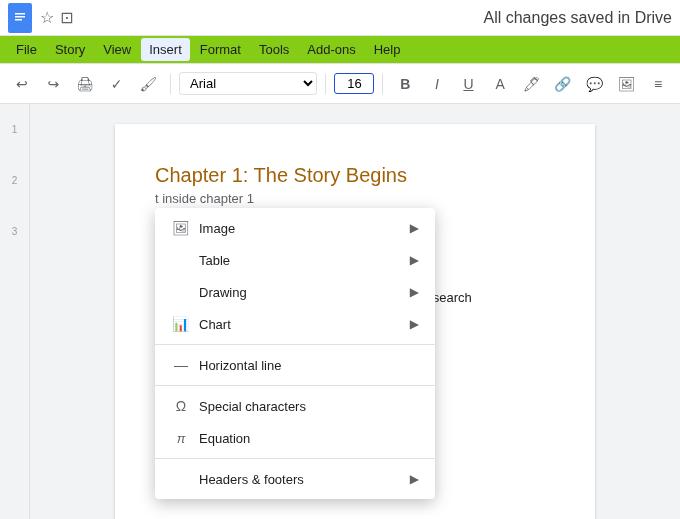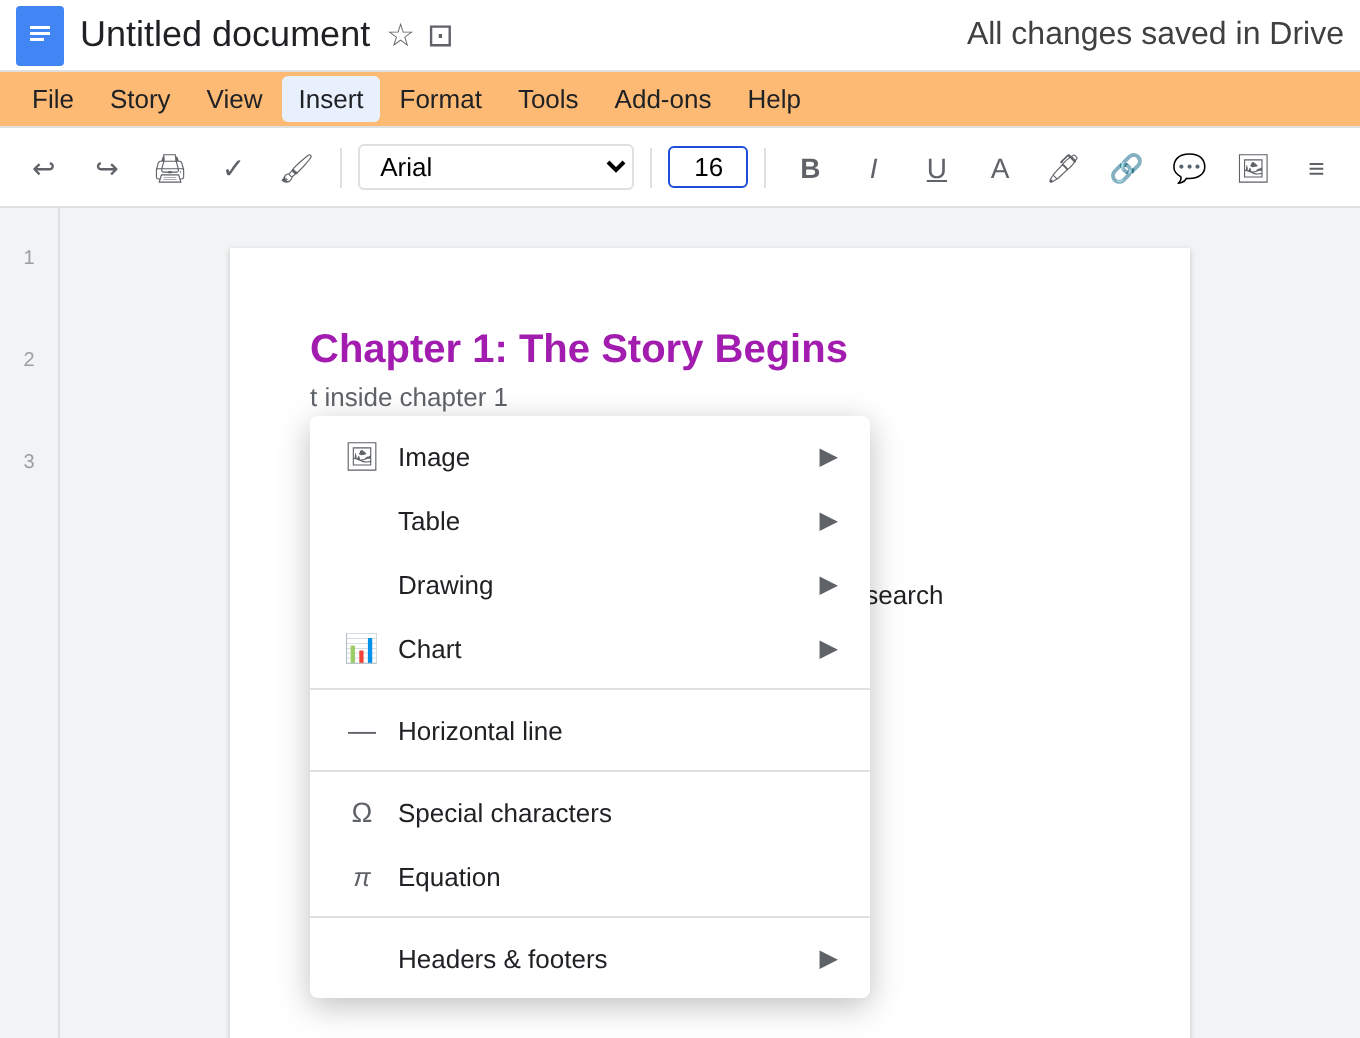--- a/index.html
+++ b/index.html
@@ -50,21 +50,21 @@
       cursor: pointer;
     }
     .cloud-save {
       margin-left: auto;
       font-size: 16px;
       color: #404040;
     }
 
     
     .menu-bar {
-      background: #fdba74;
+      background: #84cc16;
       height: 28px;
       display: flex;
       align-items: center;
       padding: 0 8px;
       gap: 2px;
       border-bottom: 1px solid #e0e0e0;
     }
     .menu-item {
       padding: 4px 8px;
       font-size: 13px;
@@ -161,22 +161,22 @@
     .doc-page {
       background: #fff;
       width: 480px;
       min-height: 400px;
       box-shadow: 0 1px 3px rgba(0,0,0,0.2);
       padding: 40px;
       position: relative;
     }
     .doc-content h1 {
       font-size: 20px;
-      color: #a21caf;
-      font-weight: 700;
+      color: #a16207;
+      font-weight: 400;
       margin-bottom: 4px;
     }
     .doc-content p {
       font-size: 13px;
       color: #5f6368;
       margin-bottom: 20px;
     }
     .doc-content h2 {
       font-size: 18px;
       color: #1a73e8;
@@ -282,21 +282,20 @@
 
 <div class="title-bar">
   <div class="doc-icon">
     <svg width="14" height="18" viewBox="0 0 14 18">
       <rect width="14" height="18" fill="#4285f4" rx="1"></rect>
       <rect x="2" y="4" width="10" height="1.5" fill="white"></rect>
       <rect x="2" y="7" width="10" height="1.5" fill="white"></rect>
       <rect x="2" y="10" width="7" height="1.5" fill="white"></rect>
     </svg>
   </div>
-  <span class="doc-title">Untitled document</span>
   <div class="title-icons">
     <span class="title-icon">☆</span>
     <span class="title-icon">⊡</span>
   </div>
   <span class="cloud-save">All changes saved in Drive</span>
 </div>
 
 <div class="menu-bar">
   <span class="menu-item">File</span>
   <span class="menu-item">Story</span>

